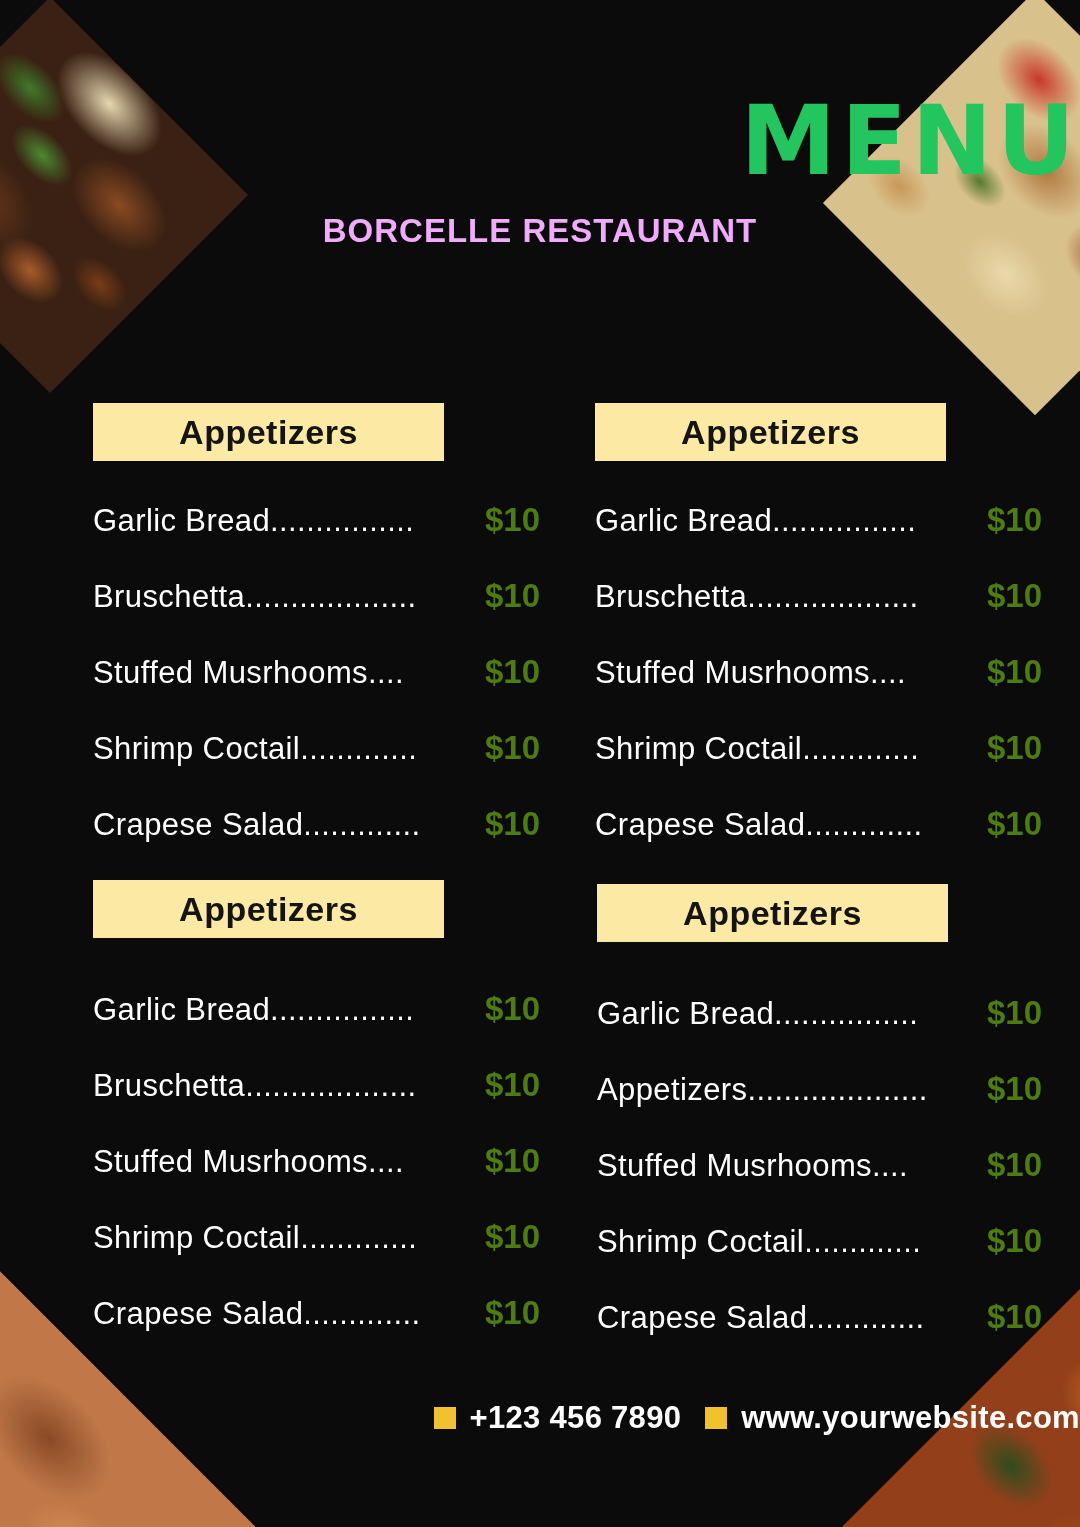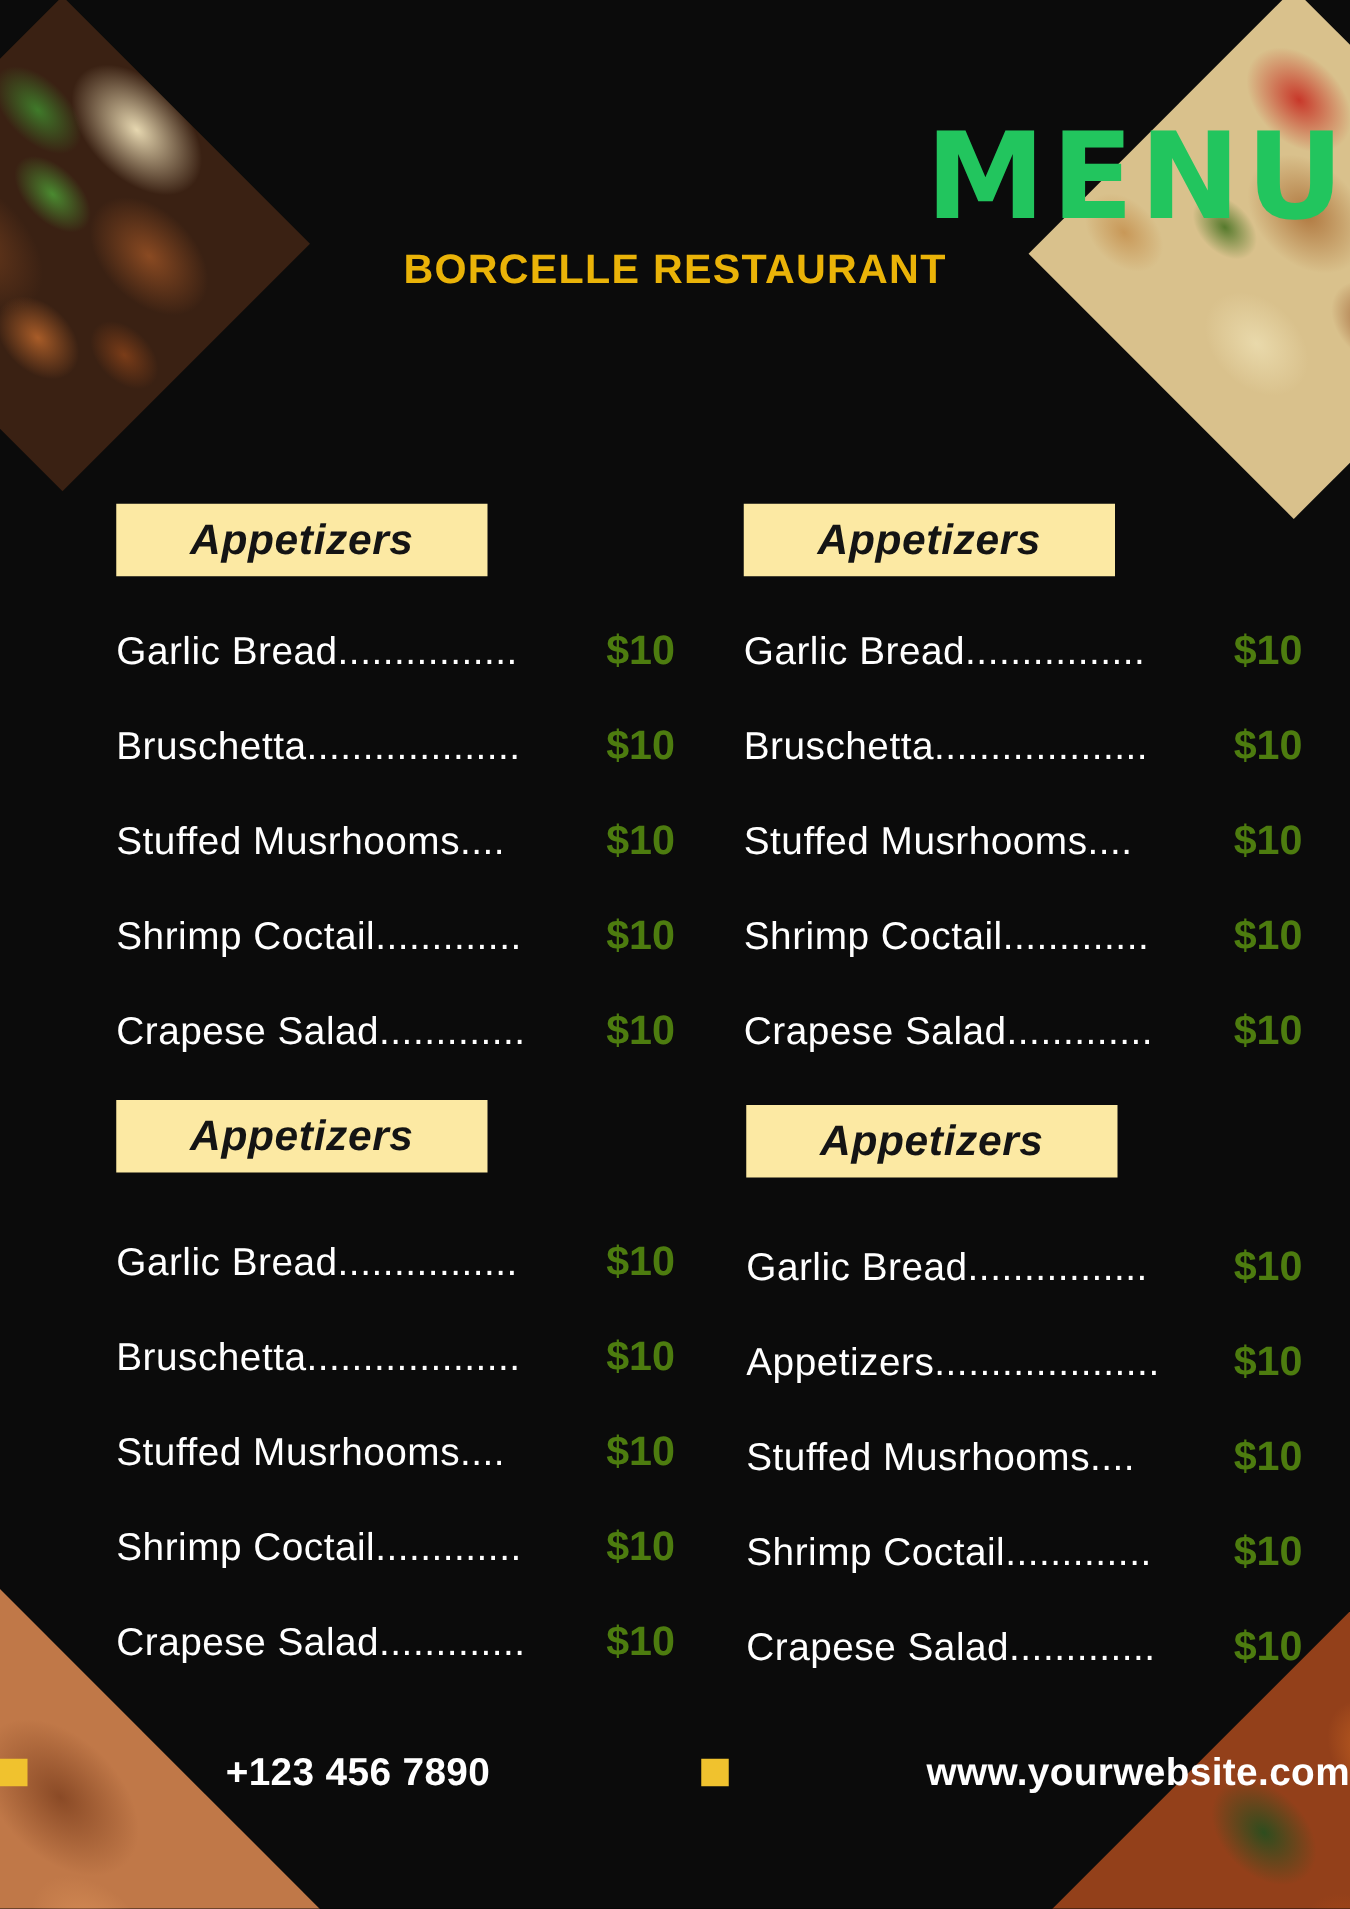--- a/index.html
+++ b/index.html
@@ -65,38 +65,37 @@
   .title-wrap { position:absolute; left:0; top:0; width:100%; text-align:center; }
   .title {
     margin:92px 0 0 0;
     font-family:"DejaVu Sans", sans-serif;
     font-size:96px; line-height:1.04; font-weight:800;
     letter-spacing:5px;
     color:#22c55e;
     text-align:right;
   }
   .subtitle {
-    margin-top:4px;
+    margin-top:20px;
     font-size:33px; font-weight:800; letter-spacing:1px;
-    color:#eab308;
+    color:#f0abfc;
   }
 
   
   .menu-section { position:absolute; width:447px; }
   .s1 { left:93px;  top:403px; }
   .s2 { left:595px; top:403px; }
   .s3 { left:93px;  top:880px; }
   .s4 { left:597px; top:884px; width:445px; }
 
   .sec-header {
-    width:297px; height:58px;
+    width:351px; height:58px;
     background:#fce9a3;
     display:flex; align-items:center; justify-content:center;
     margin-bottom:40px;
-    font-style:italic;
   }
   .s3 .sec-header, .s4 .sec-header { margin-bottom:52px; }
   .sec-header span {
     color:#141414; font-size:34px; font-weight:800; letter-spacing:0.5px;
   }
 
   .row {
     display:flex; justify-content:space-between; align-items:baseline;
     height:44px; margin-bottom:32px;
   }
@@ -105,21 +104,21 @@
     white-space:nowrap; overflow:hidden;
   }
   .item-price {
     color:#4d7c0f; font-size:33px; font-weight:700;
     margin-left:10px; flex:none;
   }
 
   
   .footer {
     position:absolute; left:0; right:0; top:1396px; height:44px;
-    display:flex; justify-content:space-between; align-items:center; gap:14px;
+    display:flex; justify-content:flex-end; align-items:center; gap:14px;
   }
   .bullet { width:22px; height:22px; background:#f0c22e; flex:none; }
   .footer-text { color:#ffffff; font-size:31px; font-weight:700; letter-spacing:0.3px; }
   .footer-text + .bullet { margin-left:10px; }
 </style>
 </head>
 <body>
 
 <div class="page">
 

